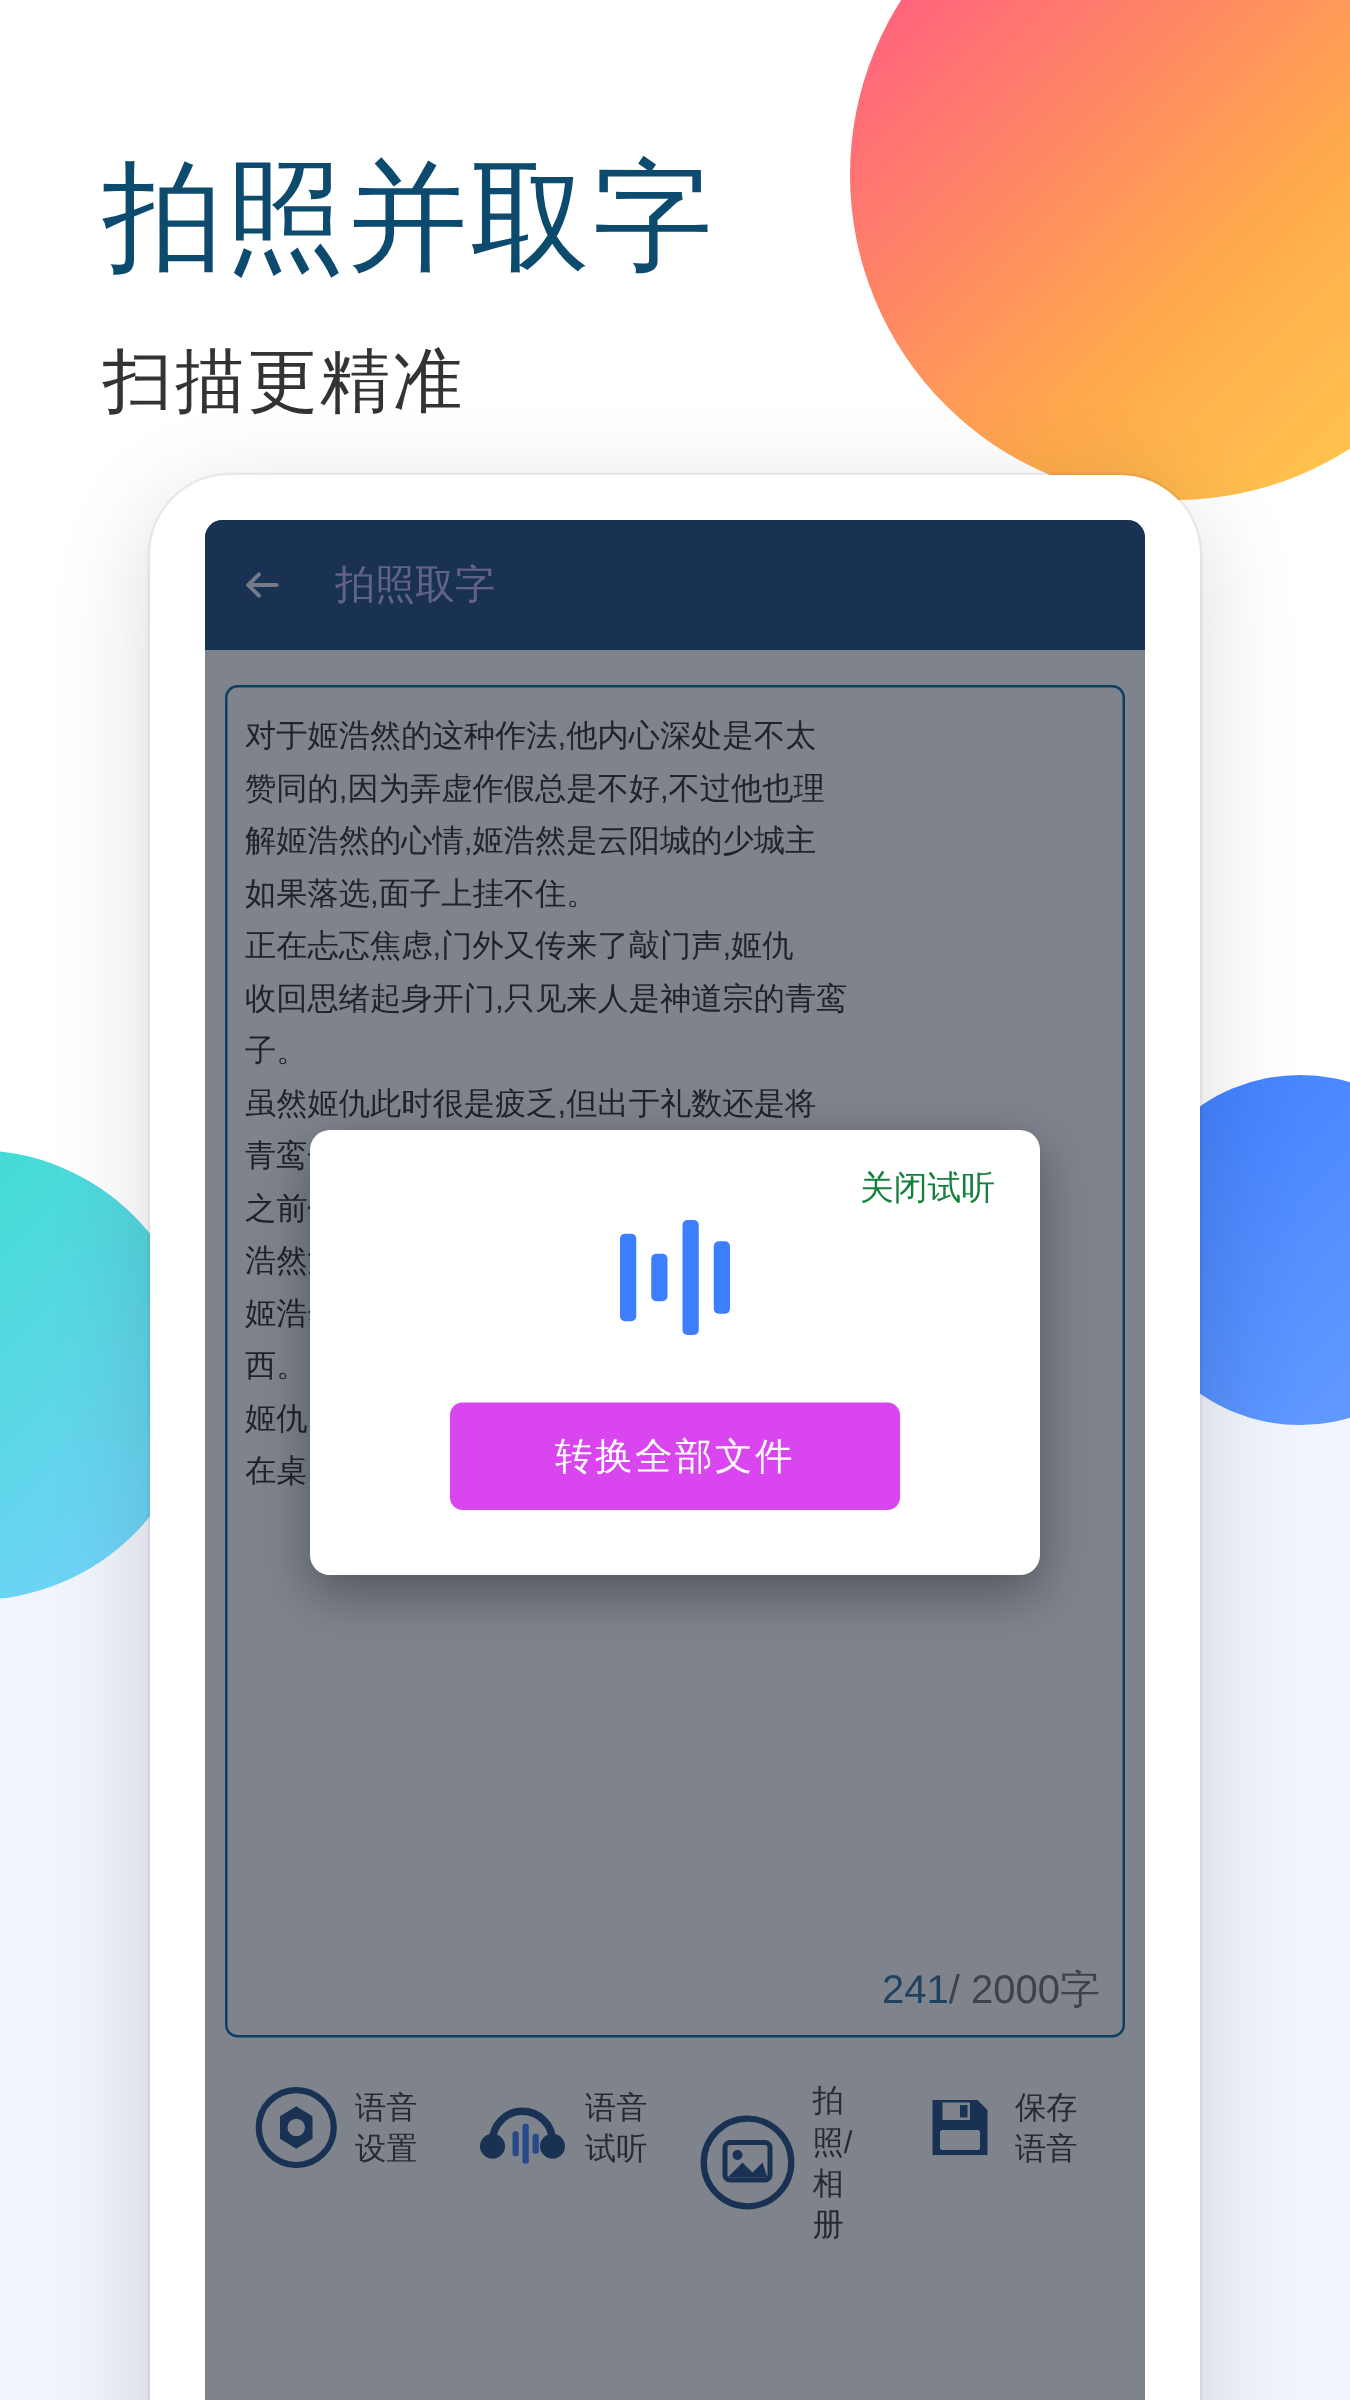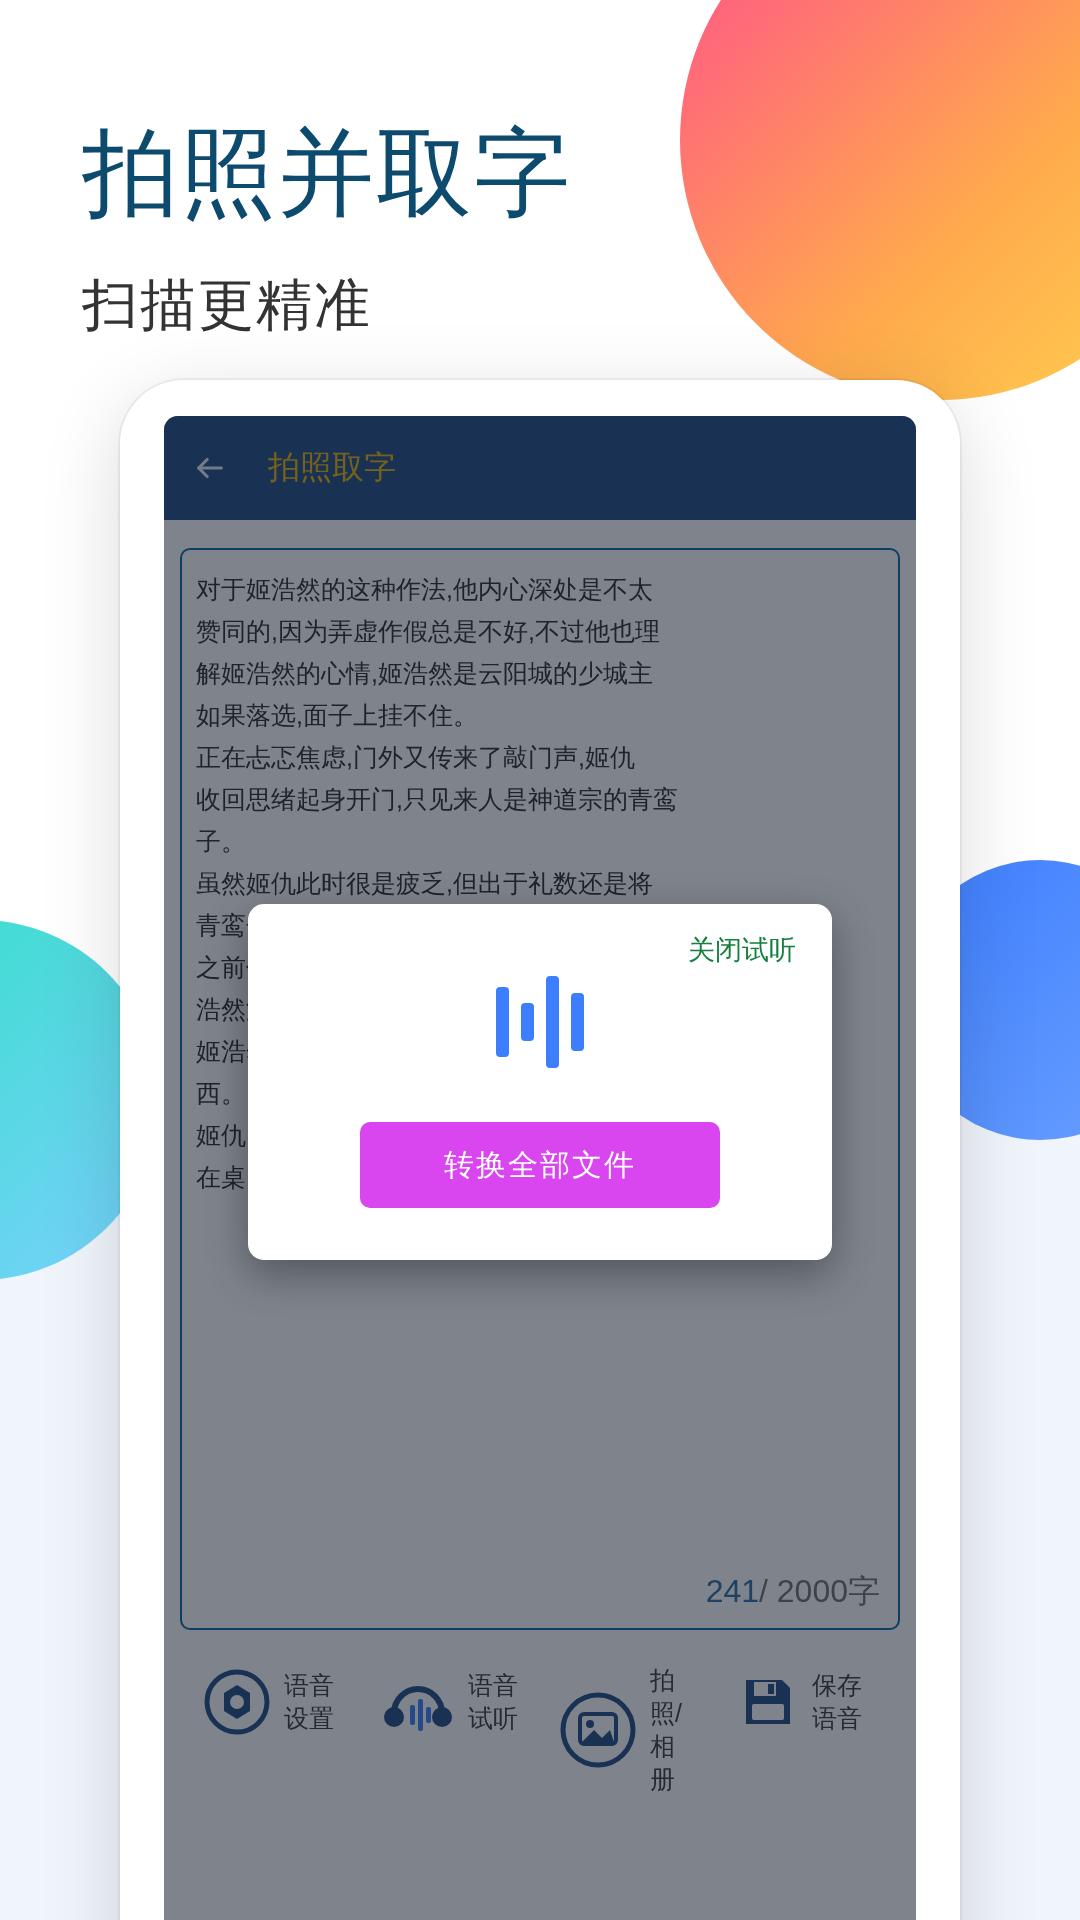--- a/index.html
+++ b/index.html
@@ -88,21 +88,21 @@
   border-radius: 14px 14px 0 0;
   position: relative;
   overflow: hidden;
 }
 .appbar {
   height: 104px;
   background: #214d80;
   display: flex;
   align-items: center;
   padding: 12px 24px;
-  color: #eab308;
+  color: #c4b5fd;
 }
 .back-btn {
   width: 44px;
   height: 44px;
   display: flex;
   align-items: center;
   justify-content: center;
 }
 .appbar-title {
   margin-left: 36px;

